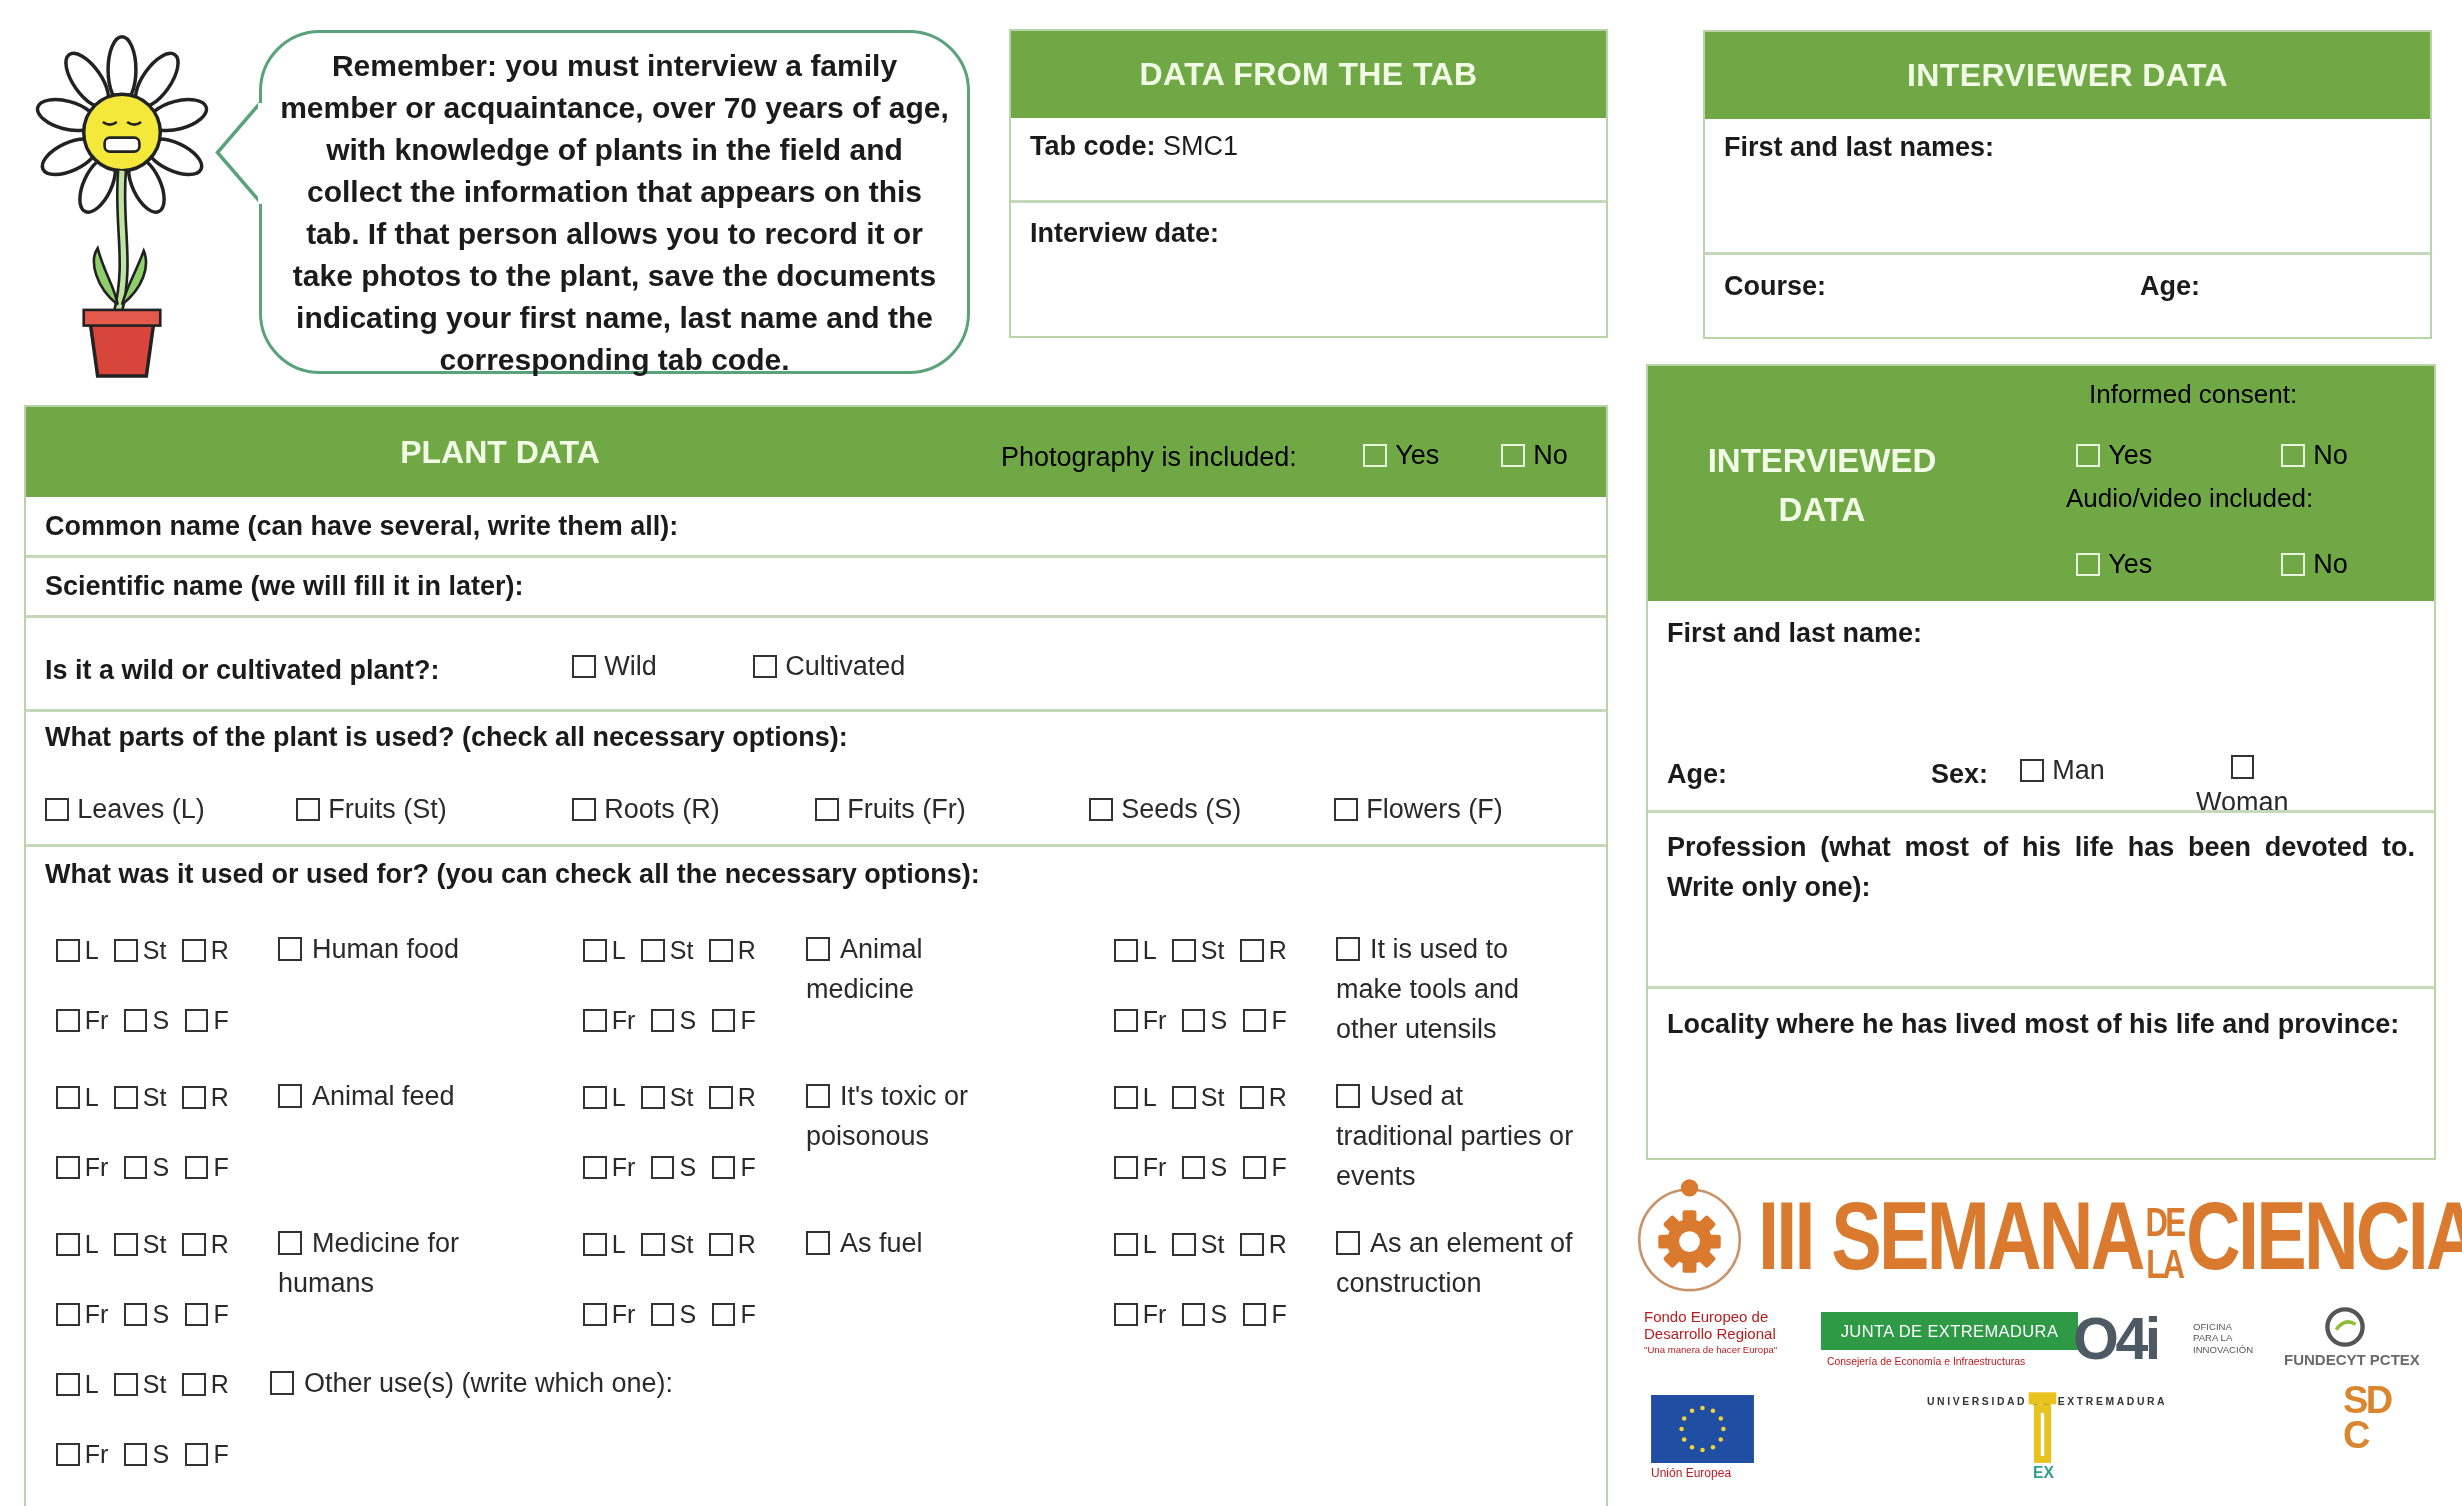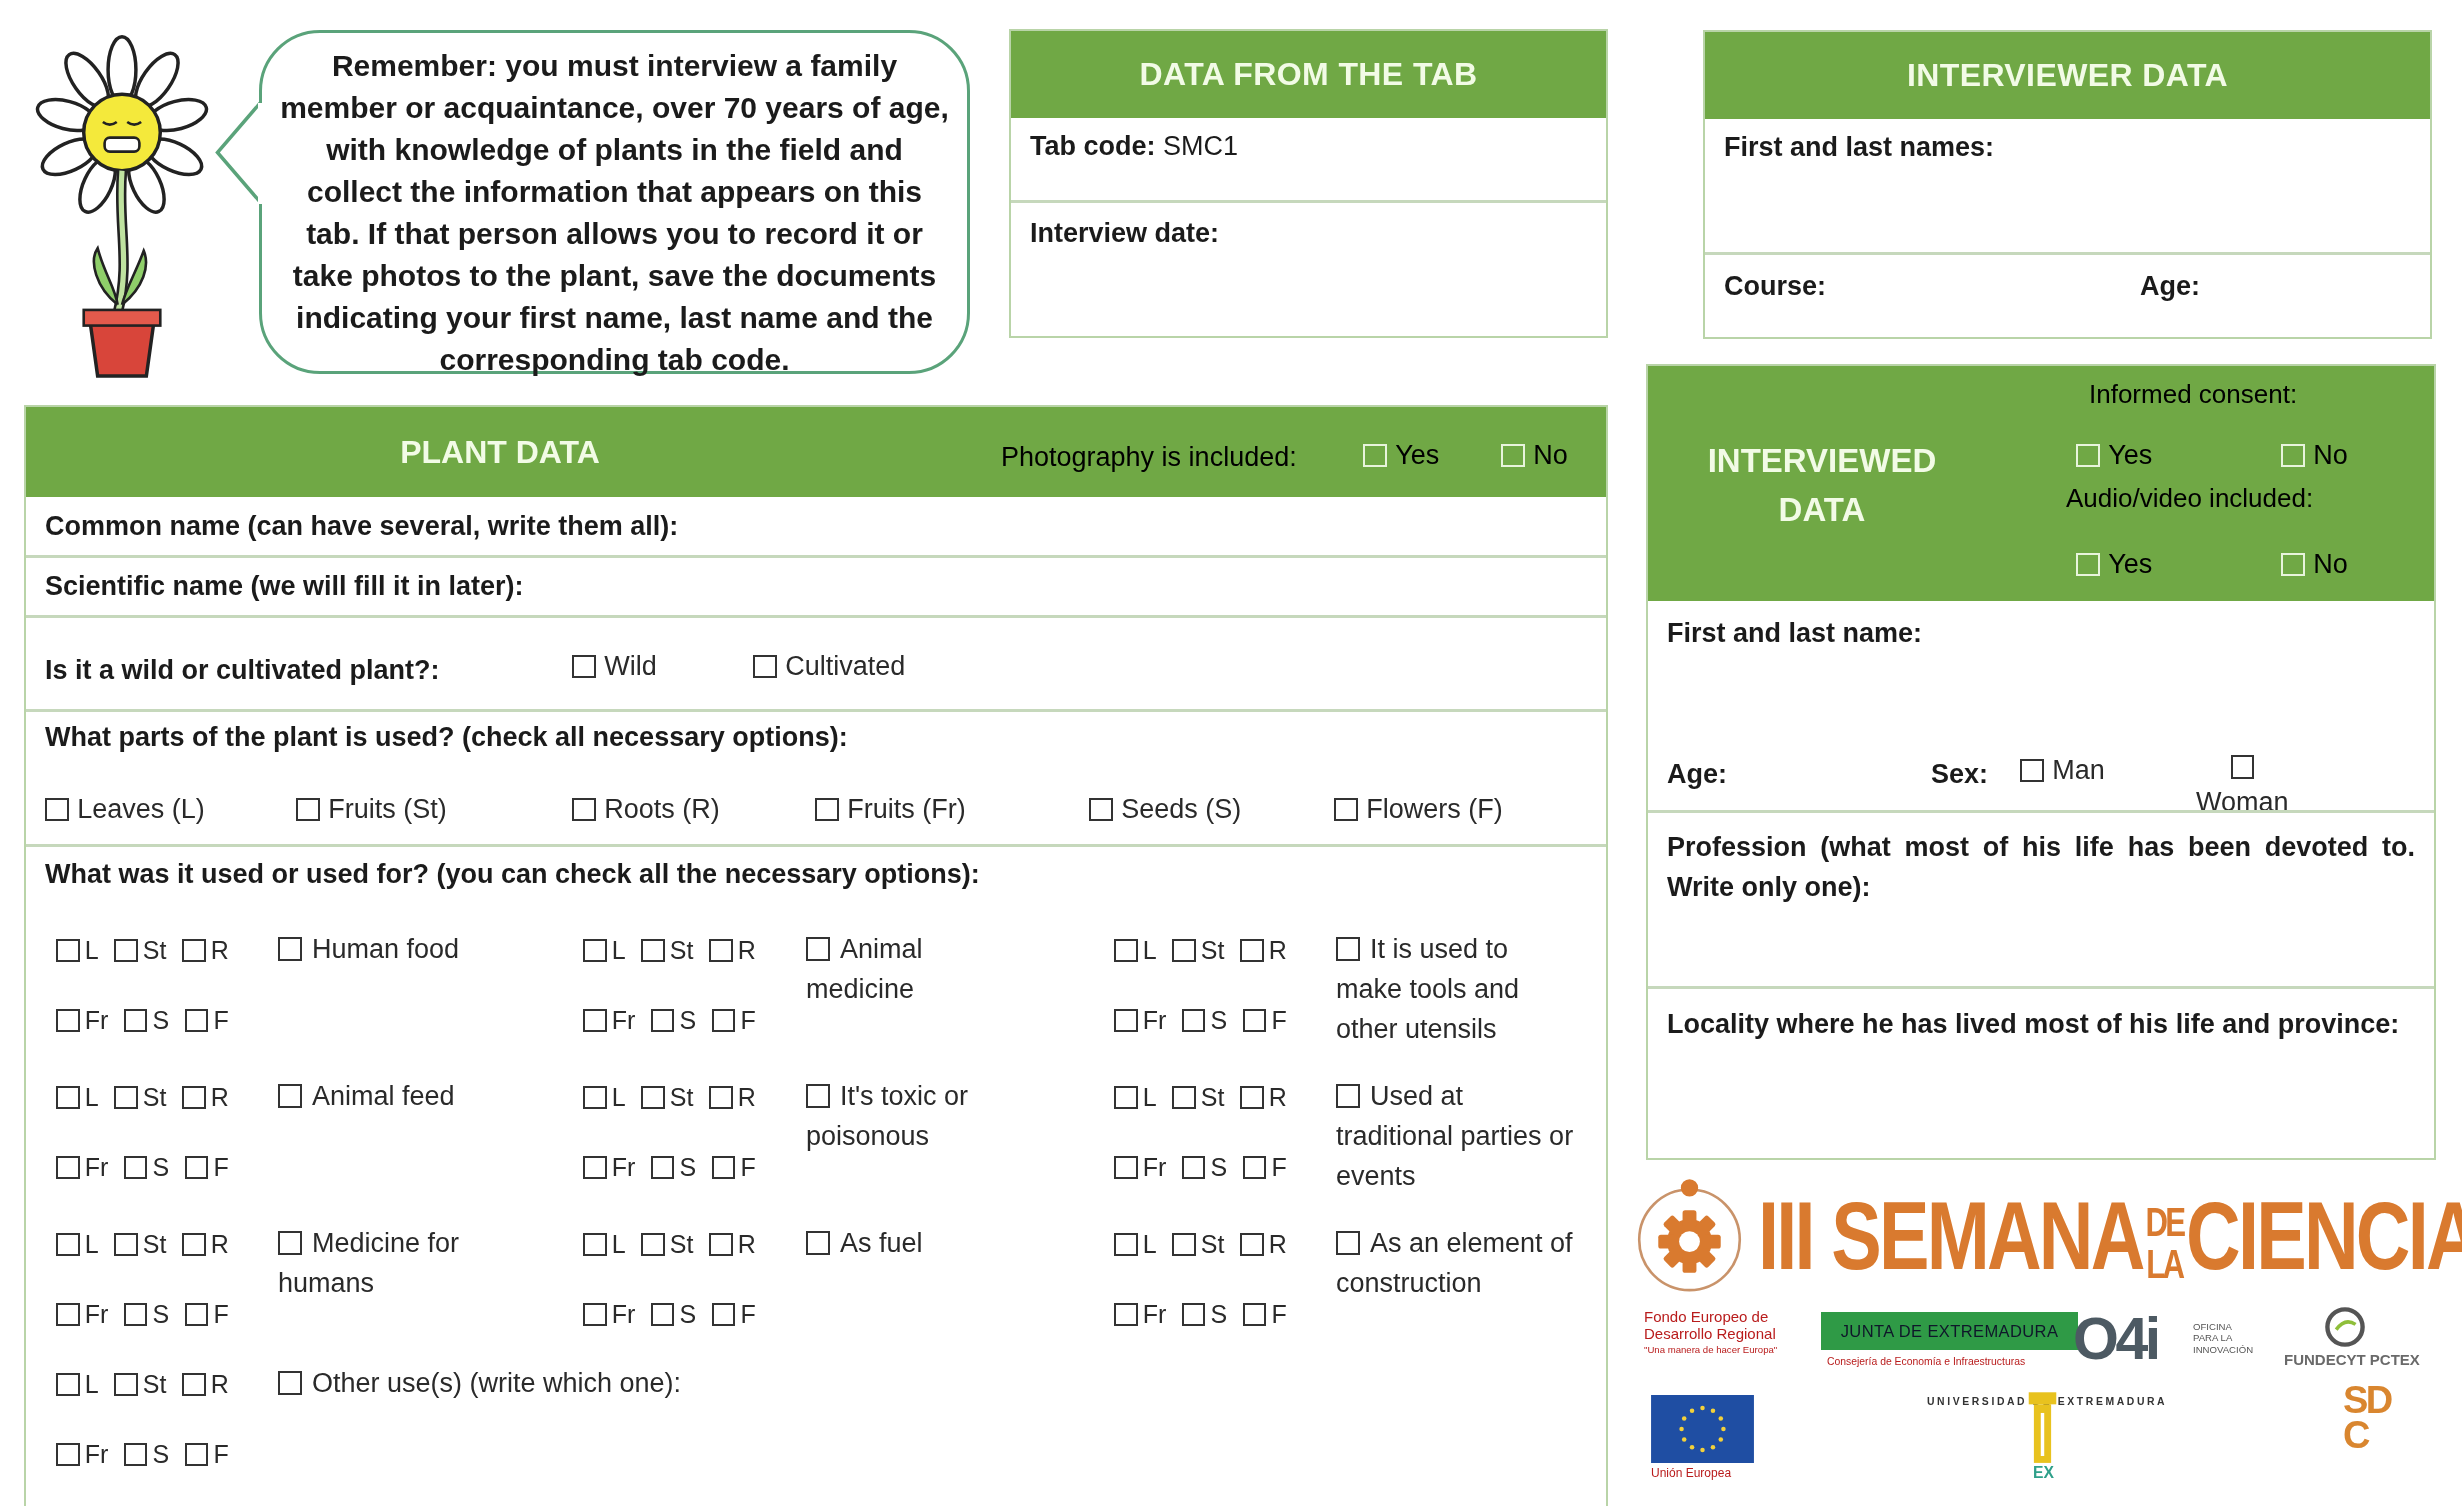--- a/index.html
+++ b/index.html
@@ -325,21 +325,21 @@
       <span>R</span>
   </div>
   <div class="parts" style="left:30px;top:1033px;">
     <span class="cb"></span>
       <span>Fr</span>
     <span class="cb"></span>
       <span>S</span>
     <span class="cb"></span>
       <span>F</span>
   </div>
-  <div class="use-label" style="left:252px;top:956px;width:609px;"><span class="cb"></span><span>Other use(s) (write which one):</span></div>
+  <div class="use-label" style="left:244px;top:956px;width:609px;"><span class="cb"></span><span>Other use(s) (write which one):</span></div>
 </div>
 
 <div class="box" style="left:1646px;top:364px;width:790px;height:796px;">
   <div class="abs green" style="left:0;right:0;top:0;height:235px;">
     <div class="abs" style="left:0;width:348px;top:70px;text-align:center;color:#f2fbe6;font-weight:bold;font-size:33px;line-height:49px;">
       <div>INTERVIEWED</div>
       <div>DATA</div>
     </div>
     <div class="opt light" style="left:441px;top:13px;font-size:26px;">Informed consent:</div>
     <div class="opt light" style="left:428px;top:74px;">
@@ -401,21 +401,21 @@
     <span>SEMANA</span><span style="display:inline-block;font-size:40px;line-height:42px;vertical-align:middle;text-align:center;margin:0 3.5px;"><span style="display:block">DE</span><span style="display:block">LA</span></span><span>CIENCIA</span>
   </div>
 </div>
 
 <div class="logo-small" style="left:1644px;top:1309px;font-size:15px;">
   <div>Fondo Europeo de</div>
   <div>Desarrollo Regional</div>
   <div style="font-size:9.6px">"Una manera de hacer Europa"</div>
 </div>
 
-<div class="abs" style="left:1821px;top:1312px;width:257px;height:38px;background:#2f9a46;color:#0f172a;font-size:16.5px;display:flex;align-items:center;justify-content:center;letter-spacing:0.4px;">JUNTA DE EXTREMADURA</div>
+<div class="abs" style="left:1821px;top:1312px;width:257px;height:38px;background:#2f9a46;color:#ffffff;font-size:16.5px;display:flex;align-items:center;justify-content:center;letter-spacing:0.4px;">JUNTA DE EXTREMADURA</div>
 <div class="logo-small" style="left:1827px;top:1354px;font-size:10.4px;">Consejería de Economía e Infraestructuras</div>
 
 <div class="abs" style="left:2073px;top:1309px;font-size:59px;font-weight:bold;color:#4d5a63;letter-spacing:-3.5px;line-height:61px;"><span>O4i</span></div>
 <div class="logo-small" style="left:2193px;top:1321px;width:61px;font-size:9.6px;line-height:11.3px;color:#555;">OFICINA PARA LA INNOVACIÓN</div>
 
 <svg class="abs" style="left:2323px;top:1305px" width="44" height="44" viewBox="0 0 50 50">
   <circle cx="25" cy="25" r="20" fill="none" stroke="#555" stroke-width="5"></circle>
   <path d="M15 28 q10 -14 22 -6" stroke="#8fbf3a" stroke-width="4" fill="none"></path>
 </svg>
 <div class="abs" style="left:2284px;top:1351px;font-size:15px;font-weight:bold;color:#6a6a6a;">FUNDECYT PCTEX</div>

